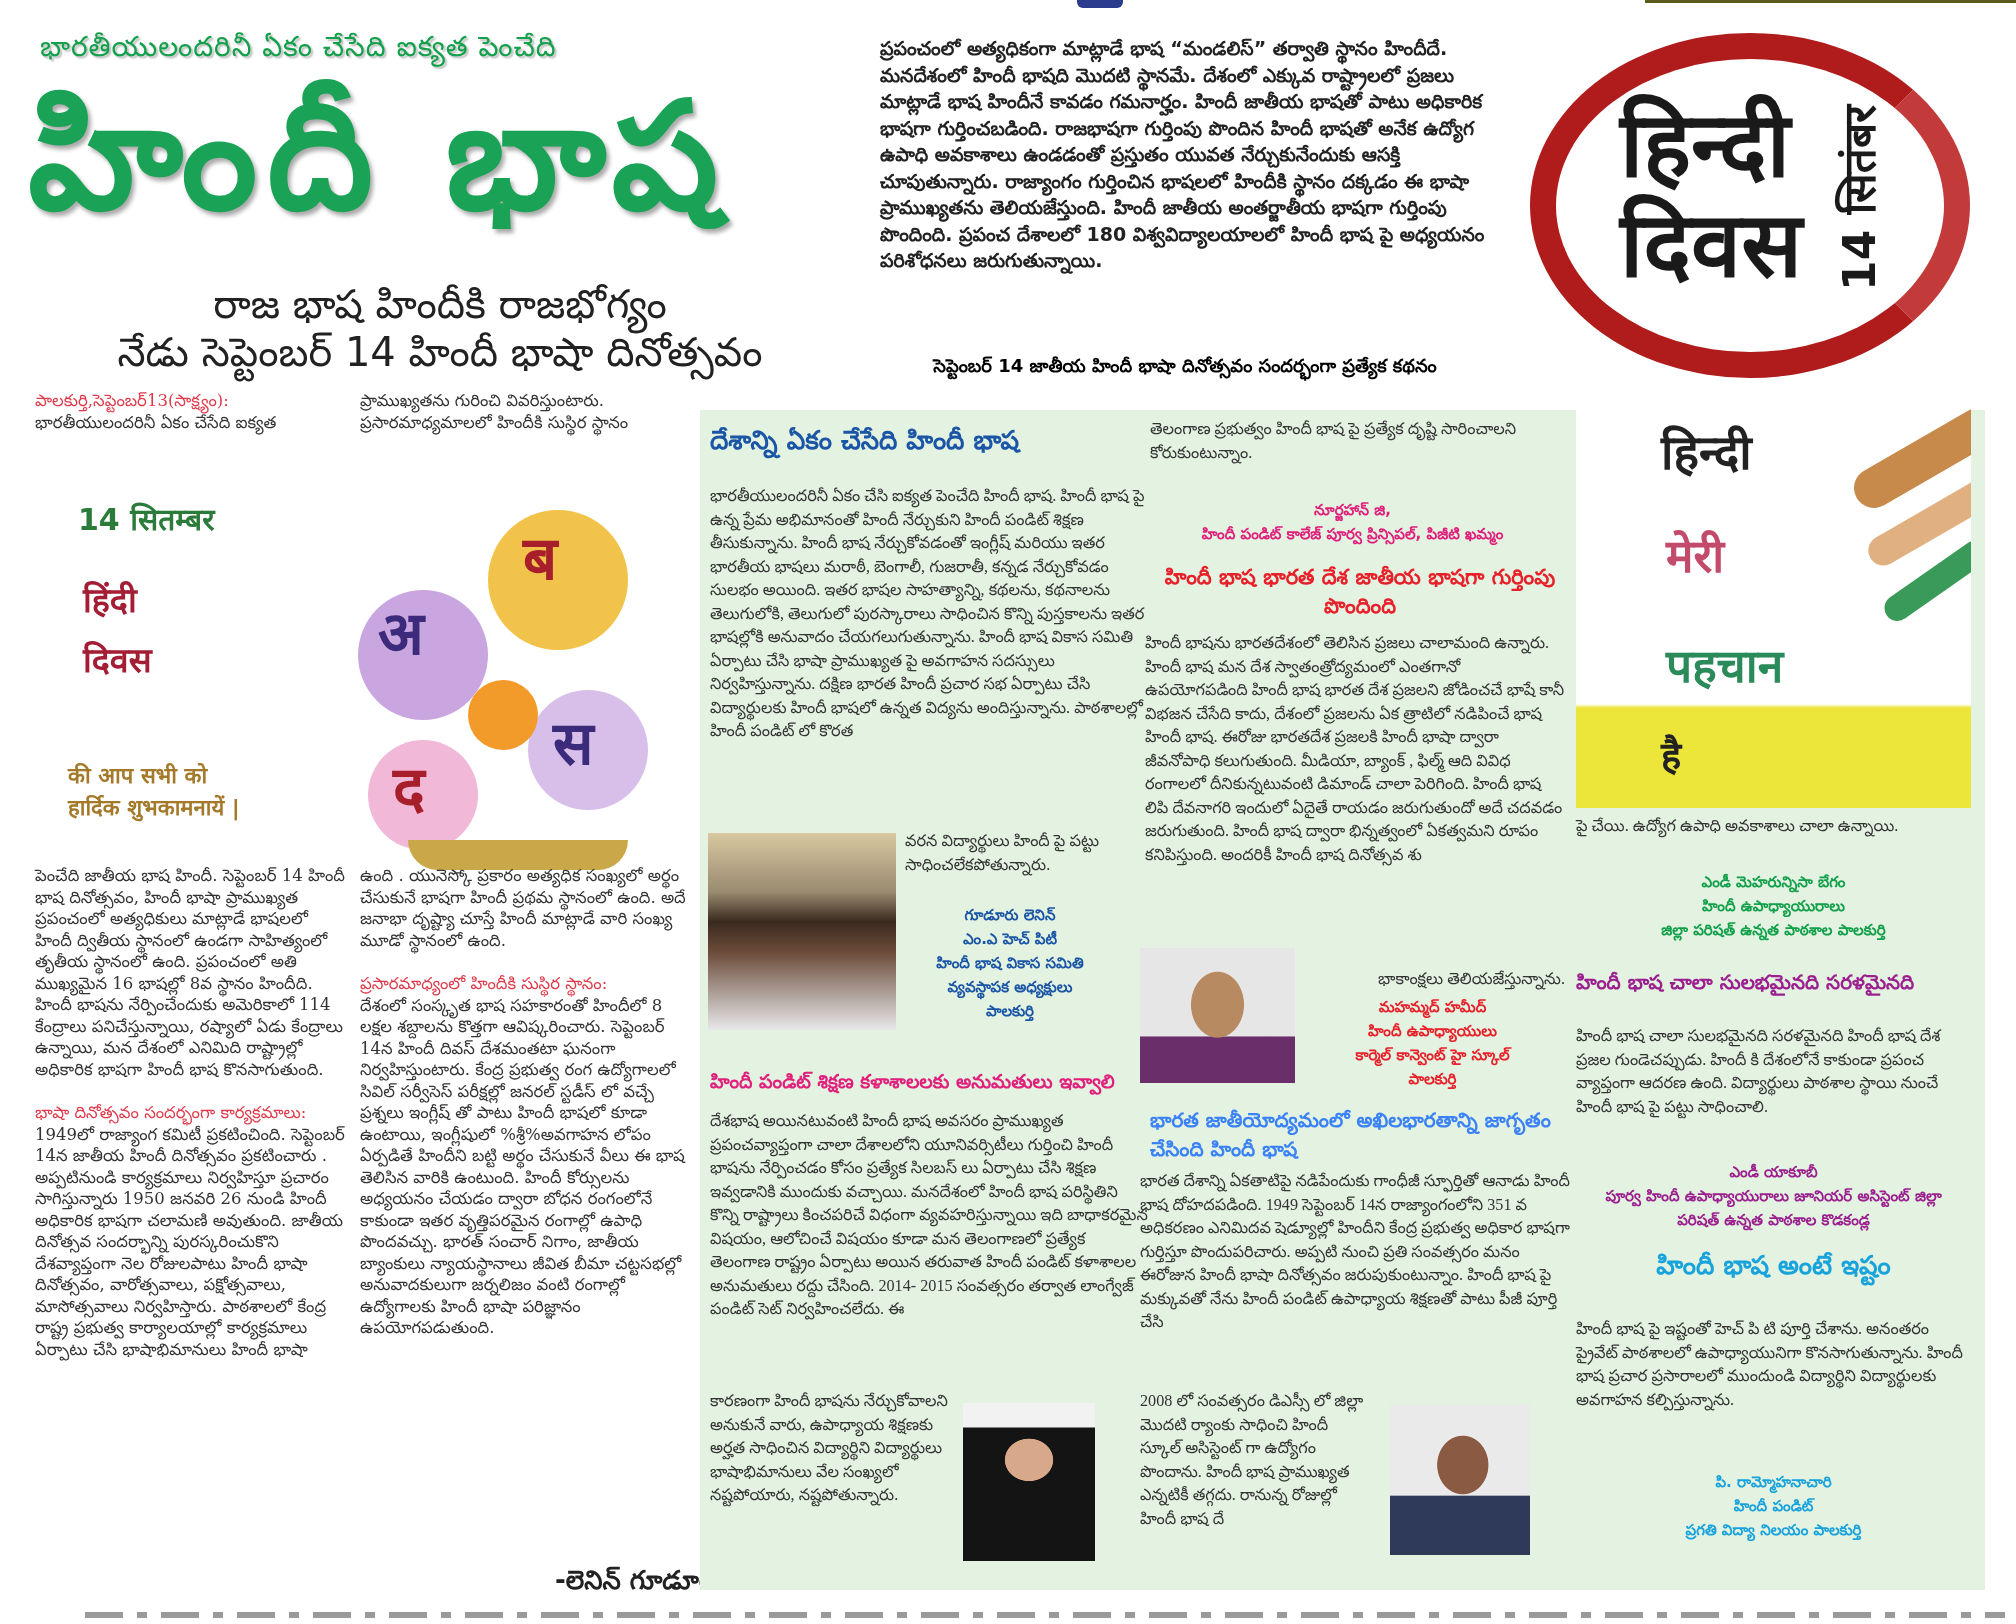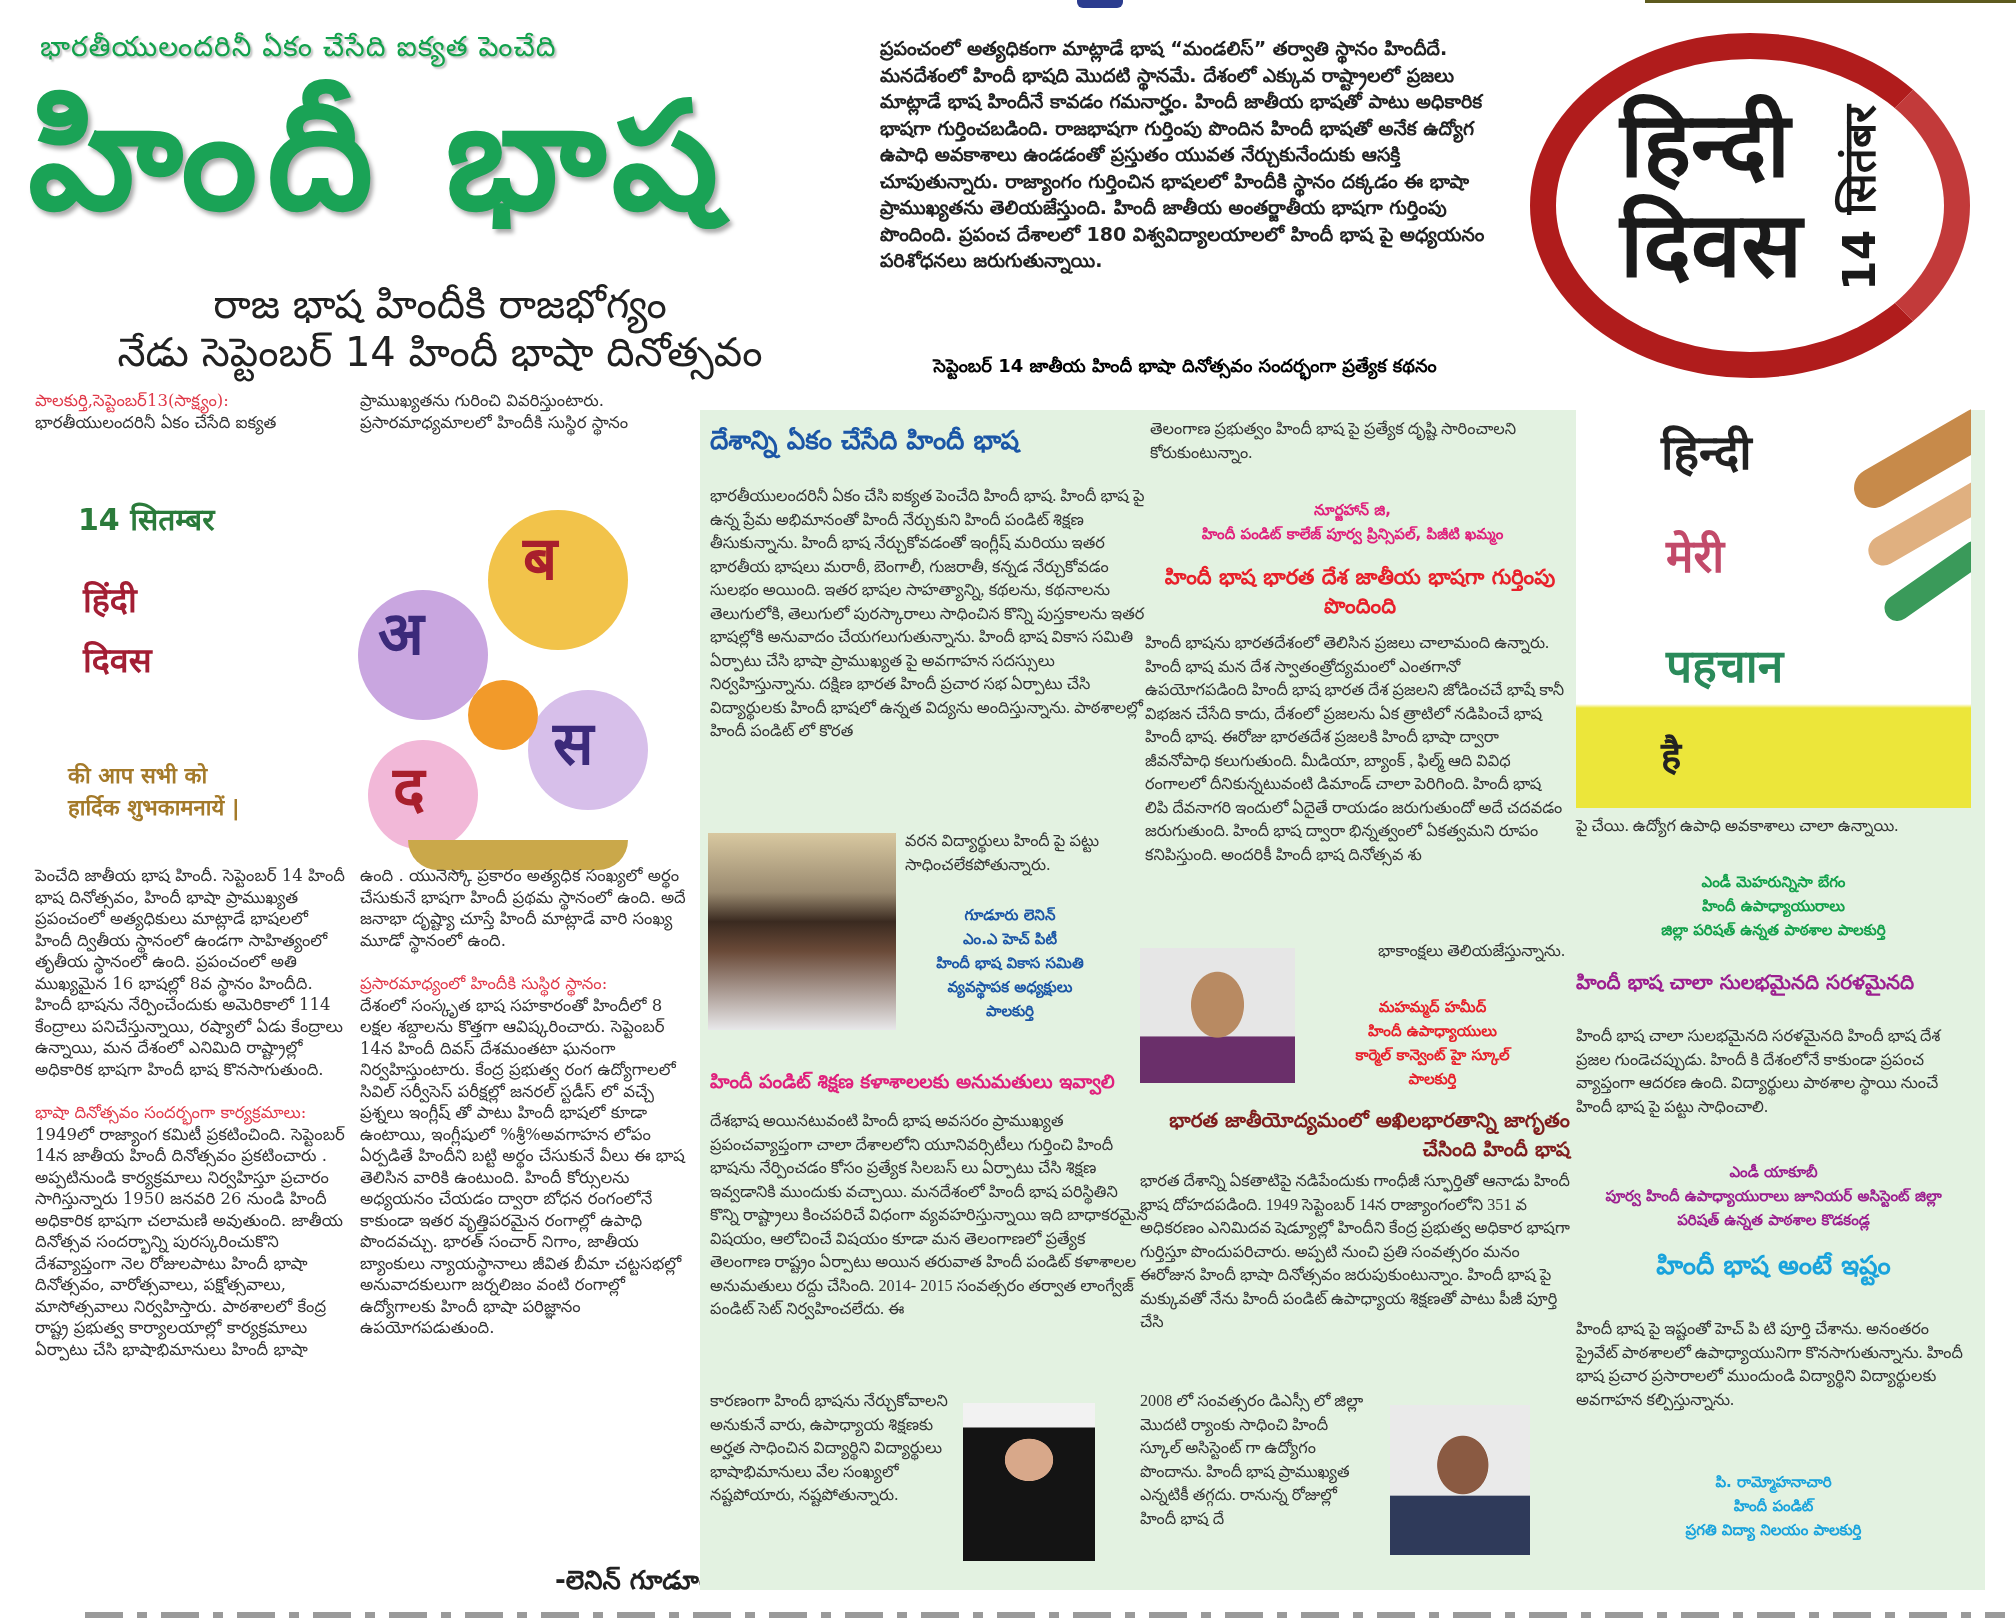--- a/index.html
+++ b/index.html
@@ -39,21 +39,21 @@
   .left-c1 { left: 35px; top: 865px; width: 310px; }
   .left-c2 { left: 360px; top: 865px; width: 330px; }
   .byline { left: 555px; top: 1565px; font-size: 26px; font-weight: bold; color: #222; }
 
   
   .panel { left: 700px; top: 410px; width: 1285px; height: 1180px; background: #e3f2e1; }
   .g-col { font-size: 16.2px; line-height: 23.5px; color: #333; font-family: Liberation Serif, serif; }
   .head-blue { color: #1b56a6; font-size: 26px; font-weight: bold; }
   .head-pink { color: #e0207c; font-size: 19px; font-weight: bold; }
   .head-red { color: #e8202a; font-size: 21px; font-weight: bold; text-align: center; }
-  .head-green { color: #7f1d1d; font-size: 20px; font-weight: bold; text-align: right; }
+  .head-green { color: #3b82f6; font-size: 20px; font-weight: bold; text-align: left; }
   .head-purple { color: #9c1f8f; font-size: 20px; font-weight: bold; }
   .head-cyan { color: #19a3dc; font-size: 26px; font-weight: bold; text-align: center; }
   .sig { text-align: center; font-size: 15px; line-height: 24px; font-weight: bold; font-family: "DejaVu Sans", sans-serif; }
   .photo { background: #ccc; overflow: hidden; }
 
   .dashes { left: 85px; top: 1612px; width: 1920px; height: 6px; background: repeating-linear-gradient(90deg, #9a9a9a 0 38px, transparent 38px 52px, #9a9a9a 52px 62px, transparent 62px 76px); }
 </style>
 </head>
 <body>
 
@@ -139,21 +139,21 @@
 <div class="abs photo" style="left:963px;top:1403px;width:132px;height:158px;background:radial-gradient(ellipse 30% 22% at 50% 36%,#d8a88a 60%,transparent 62%),linear-gradient(180deg,#f2f2f2 0%,#f2f2f2 15%,#141414 16%,#141414 100%);"></div>
 <div class="abs g-col" style="left:1150px;top:418px;width:420px;">తెలంగాణ ప్రభుత్వం హిందీ భాష పై ప్రత్యేక దృష్టి సారించాలని కోరుకుంటున్నాం.</div>
 <div class="abs sig" style="left:1150px;top:498px;width:405px;color:#e0207c;">
   <div>నూర్జహాన్ జి,</div>
   <div>హిందీ పండిట్ కాలేజ్ పూర్వ ప్రిన్సిపల్, పిజీటి ఖమ్మం</div>
 </div>
 
 <div class="abs head-red" style="left:1150px;top:565px;width:420px;">హిందీ భాష భారత దేశ జాతీయ భాషగా గుర్తింపు పొందింది</div>
 <div class="abs g-col" style="left:1145px;top:632px;width:420px;">హిందీ భాషను భారతదేశంలో తెలిసిన ప్రజలు చాలామంది ఉన్నారు. హిందీ భాష మన దేశ స్వాతంత్రోద్యమంలో ఎంతగానో ఉపయోగపడింది హిందీ భాష భారత దేశ ప్రజలని జోడించచే భాషే కానీ విభజన చేసేది కాదు, దేశంలో ప్రజలను ఏక త్రాటిలో నడిపించే భాష హిందీ భాష. ఈరోజు భారతదేశ ప్రజలకి హిందీ భాషా ద్వారా జీవనోపాధి కలుగుతుంది. మీడియా, బ్యాంక్ , ఫిల్మ్ ఆది వివిధ రంగాలలో దీనికున్నటువంటి డిమాండ్ చాలా పెరిగింది. హిందీ భాష లిపి దేవనాగరి ఇందులో ఏదైతే రాయడం జరుగుతుందో అదే చదవడం జరుగుతుంది. హిందీ భాష ద్వారా భిన్నత్వంలో ఏకత్వమని రూపం కనిపిస్తుంది. అందరికీ హిందీ భాష దినోత్సవ శు</div>
 <div class="abs photo" style="left:1140px;top:948px;width:155px;height:135px;background:radial-gradient(ellipse 28% 40% at 50% 42%,#b88a62 60%,transparent 62%),linear-gradient(180deg,#e6e6e6 0%,#e6e6e6 65%,#6a2f6a 66%,#6a2f6a 100%);"></div>
-<div class="abs g-col" style="left:1305px;top:940px;width:260px;text-align:right;">భాకాంక్షలు తెలియజేస్తున్నాను.</div>
+<div class="abs g-col" style="left:1305px;top:968px;width:260px;text-align:right;">భాకాంక్షలు తెలియజేస్తున్నాను.</div>
 <div class="abs sig" style="left:1300px;top:995px;width:265px;color:#e8202a;">
   <div>మహమ్మద్ హమీద్</div>
   <div>హిందీ ఉపాధ్యాయులు</div>
   <div>కార్మెల్ కాన్వెంట్ హై స్కూల్</div>
   <div>పాలకుర్తి</div>
 </div>
 
 <div class="abs head-green" style="left:1150px;top:1108px;width:420px;">భారత జాతీయోద్యమంలో అఖిలభారతాన్ని జాగృతం చేసింది హిందీ భాష</div>
 <div class="abs g-col" style="left:1140px;top:1170px;width:430px;">భారత దేశాన్ని ఏకతాటిపై నడిపేందుకు గాంధీజీ స్ఫూర్తితో ఆనాడు హిందీ భాష దోహదపడింది. 1949 సెప్టెంబర్ 14న రాజ్యాంగంలోని 351 వ అధికరణం ఎనిమిదవ షెడ్యూల్లో హిందీని కేంద్ర ప్రభుత్వ అధికార భాషగా గుర్తిస్తూ పొందుపరిచారు. అప్పటి నుంచి ప్రతి సంవత్సరం మనం ఈరోజున హిందీ భాషా దినోత్సవం జరుపుకుంటున్నాం. హిందీ భాష పై మక్కువతో నేను హిందీ పండిట్ ఉపాధ్యాయ శిక్షణతో పాటు పీజీ పూర్తి చేసి</div>
 <div class="abs g-col" style="left:1140px;top:1390px;width:230px;">2008 లో సంవత్సరం డిఎస్సీ లో జిల్లా మొదటి ర్యాంకు సాధించి హిందీ స్కూల్ అసిస్టెంట్ గా ఉద్యోగం పొందాను. హిందీ భాష ప్రాముఖ్యత ఎన్నటికీ తగ్గదు. రానున్న రోజుల్లో హిందీ భాష దే</div>

